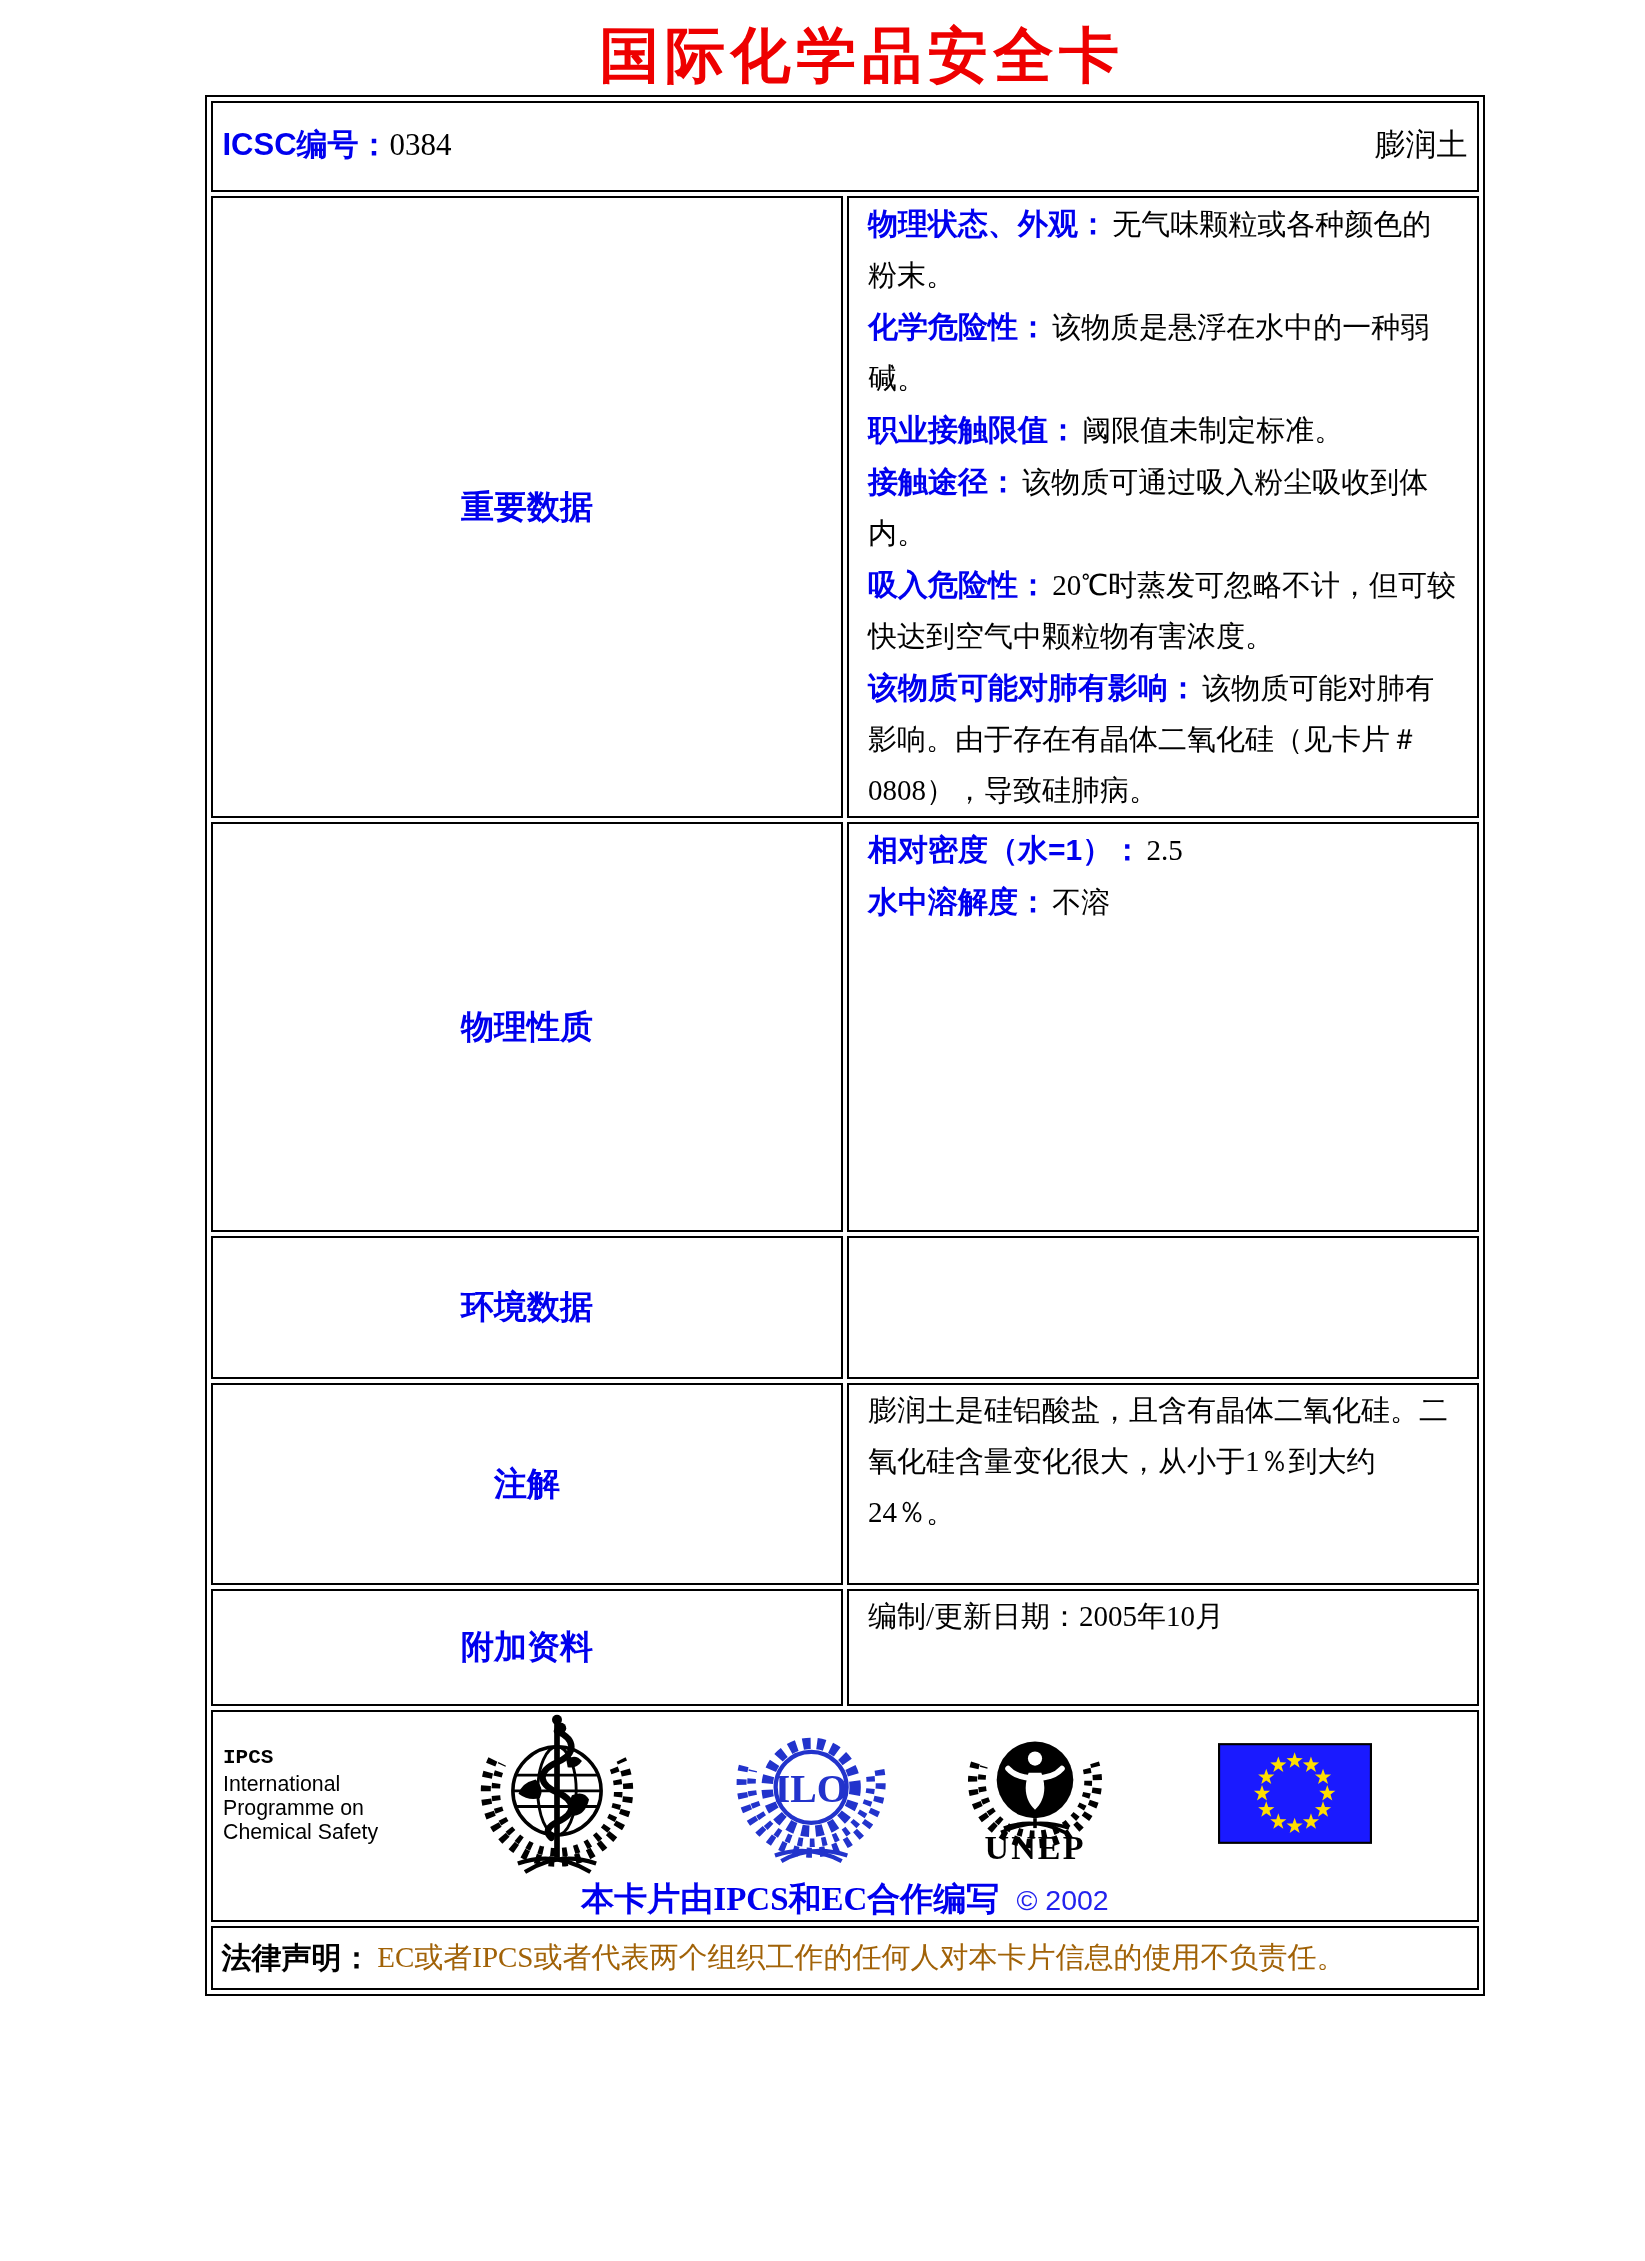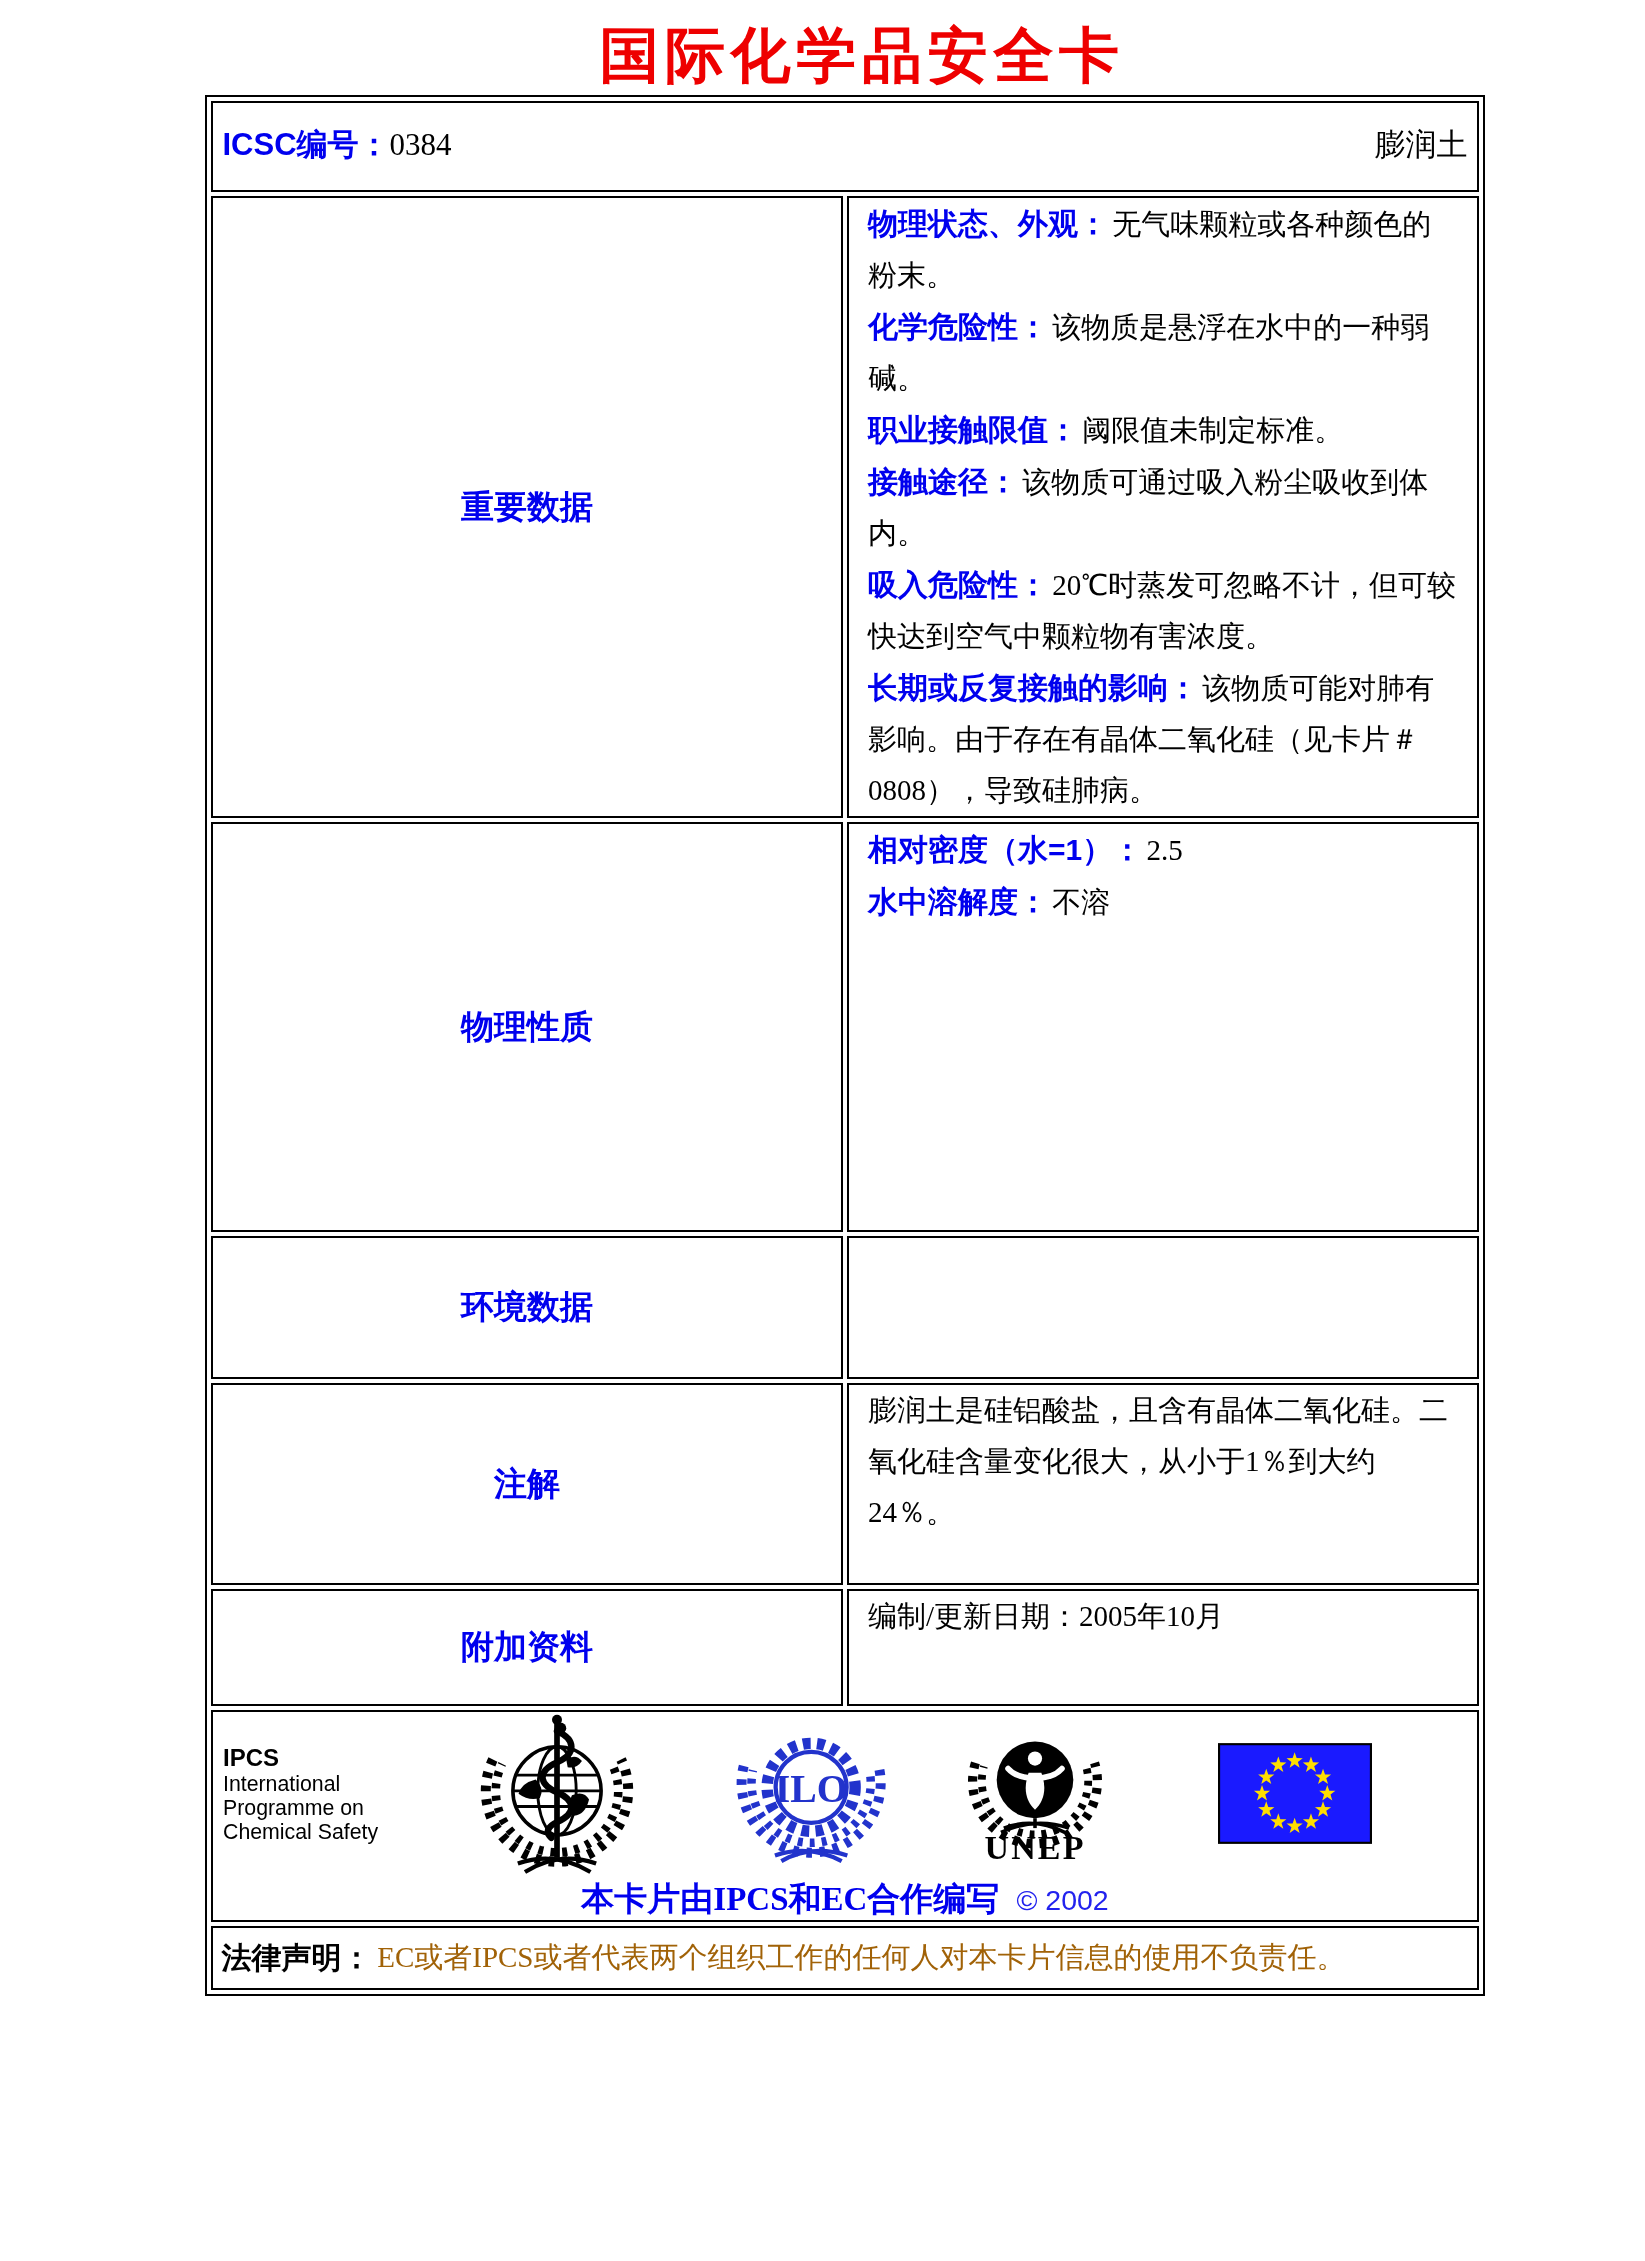--- a/index.html
+++ b/index.html
@@ -29,21 +29,21 @@
     font-family:"Liberation Sans",sans-serif;
   }
   td.cnt{padding:0 19px;font-size:29px;line-height:51px;color:#000;}
   .fline{white-space:normal;}
   .flabel{color:#0000EE;font-weight:bold;font-family:"Liberation Sans",sans-serif;font-size:30px;margin-right:4.3px;}
   .fval{color:#000;font-family:"Liberation Serif",serif;font-size:29px;}
 
   td.footer-cell{height:192px;vertical-align:middle;padding:0;}
   .logos-row{display:flex;align-items:center;height:164px;}
   .ipcs-block{margin-left:10px;width:167px;font-family:"Liberation Sans",sans-serif;color:#000;}
-  .ipcs-title{font-size:24px;font-weight:bold;line-height:28.5px;}
+  .ipcs-title{font-size:21px;font-weight:bold;line-height:28.5px;font-family:Liberation Mono, monospace;}
   .ipcs-line{font-size:21.3px;line-height:24px;}
   .logo-box{flex:0 0 auto;}
   .who-box{margin-left:78px;}
   .ilo-box{margin-left:75px;}
   .unep-box{margin-left:55px;}
   .eu-box{margin-left:105px;}
   .credit-row{text-align:center;margin-top:1.4px;height:43px;}
   .credit-main{color:#0000EE;font-weight:bold;font-family:"Liberation Serif",serif;font-size:33px;}
   .credit-copy{color:#2222EE;font-family:"Liberation Sans",sans-serif;font-size:28.5px;margin-left:14.2px;}
 
@@ -83,21 +83,21 @@
   </tr>
 
   <tr>
     <td class="sec" style="height:593px">重要数据</td>
     <td class="cnt">
       <div class="fline"><span class="flabel">物理状态、外观：</span><span class="fval">无气味颗粒或各种颜色的粉末。</span></div>
       <div class="fline"><span class="flabel">化学危险性：</span><span class="fval">该物质是悬浮在水中的一种弱碱。</span></div>
       <div class="fline"><span class="flabel">职业接触限值：</span><span class="fval">阈限值未制定标准。</span></div>
       <div class="fline"><span class="flabel">接触途径：</span><span class="fval">该物质可通过吸入粉尘吸收到体内。</span></div>
       <div class="fline"><span class="flabel">吸入危险性：</span><span class="fval">20℃时蒸发可忽略不计，但可较快达到空气中颗粒物有害浓度。</span></div>
-      <div class="fline"><span class="flabel">长期或反复接触的影响：</span><span class="fval">该物质可能对肺有影响。由于存在有晶体二氧化硅（见卡片＃0808），导致硅肺病。</span></div>
+      <div class="fline"><span class="flabel">该物质可能对肺有影响：</span><span class="fval">该物质可能对肺有影响。由于存在有晶体二氧化硅（见卡片＃0808），导致硅肺病。</span></div>
     </td>
   </tr>
 
   <tr>
     <td class="sec" style="height:404px">物理性质</td>
     <td class="cnt">
       <div class="fline"><span class="flabel">相对密度（水=1）：</span><span class="fval">2.5</span></div>
       <div class="fline"><span class="flabel">水中溶解度：</span><span class="fval">不溶</span></div>
     </td>
   </tr>

